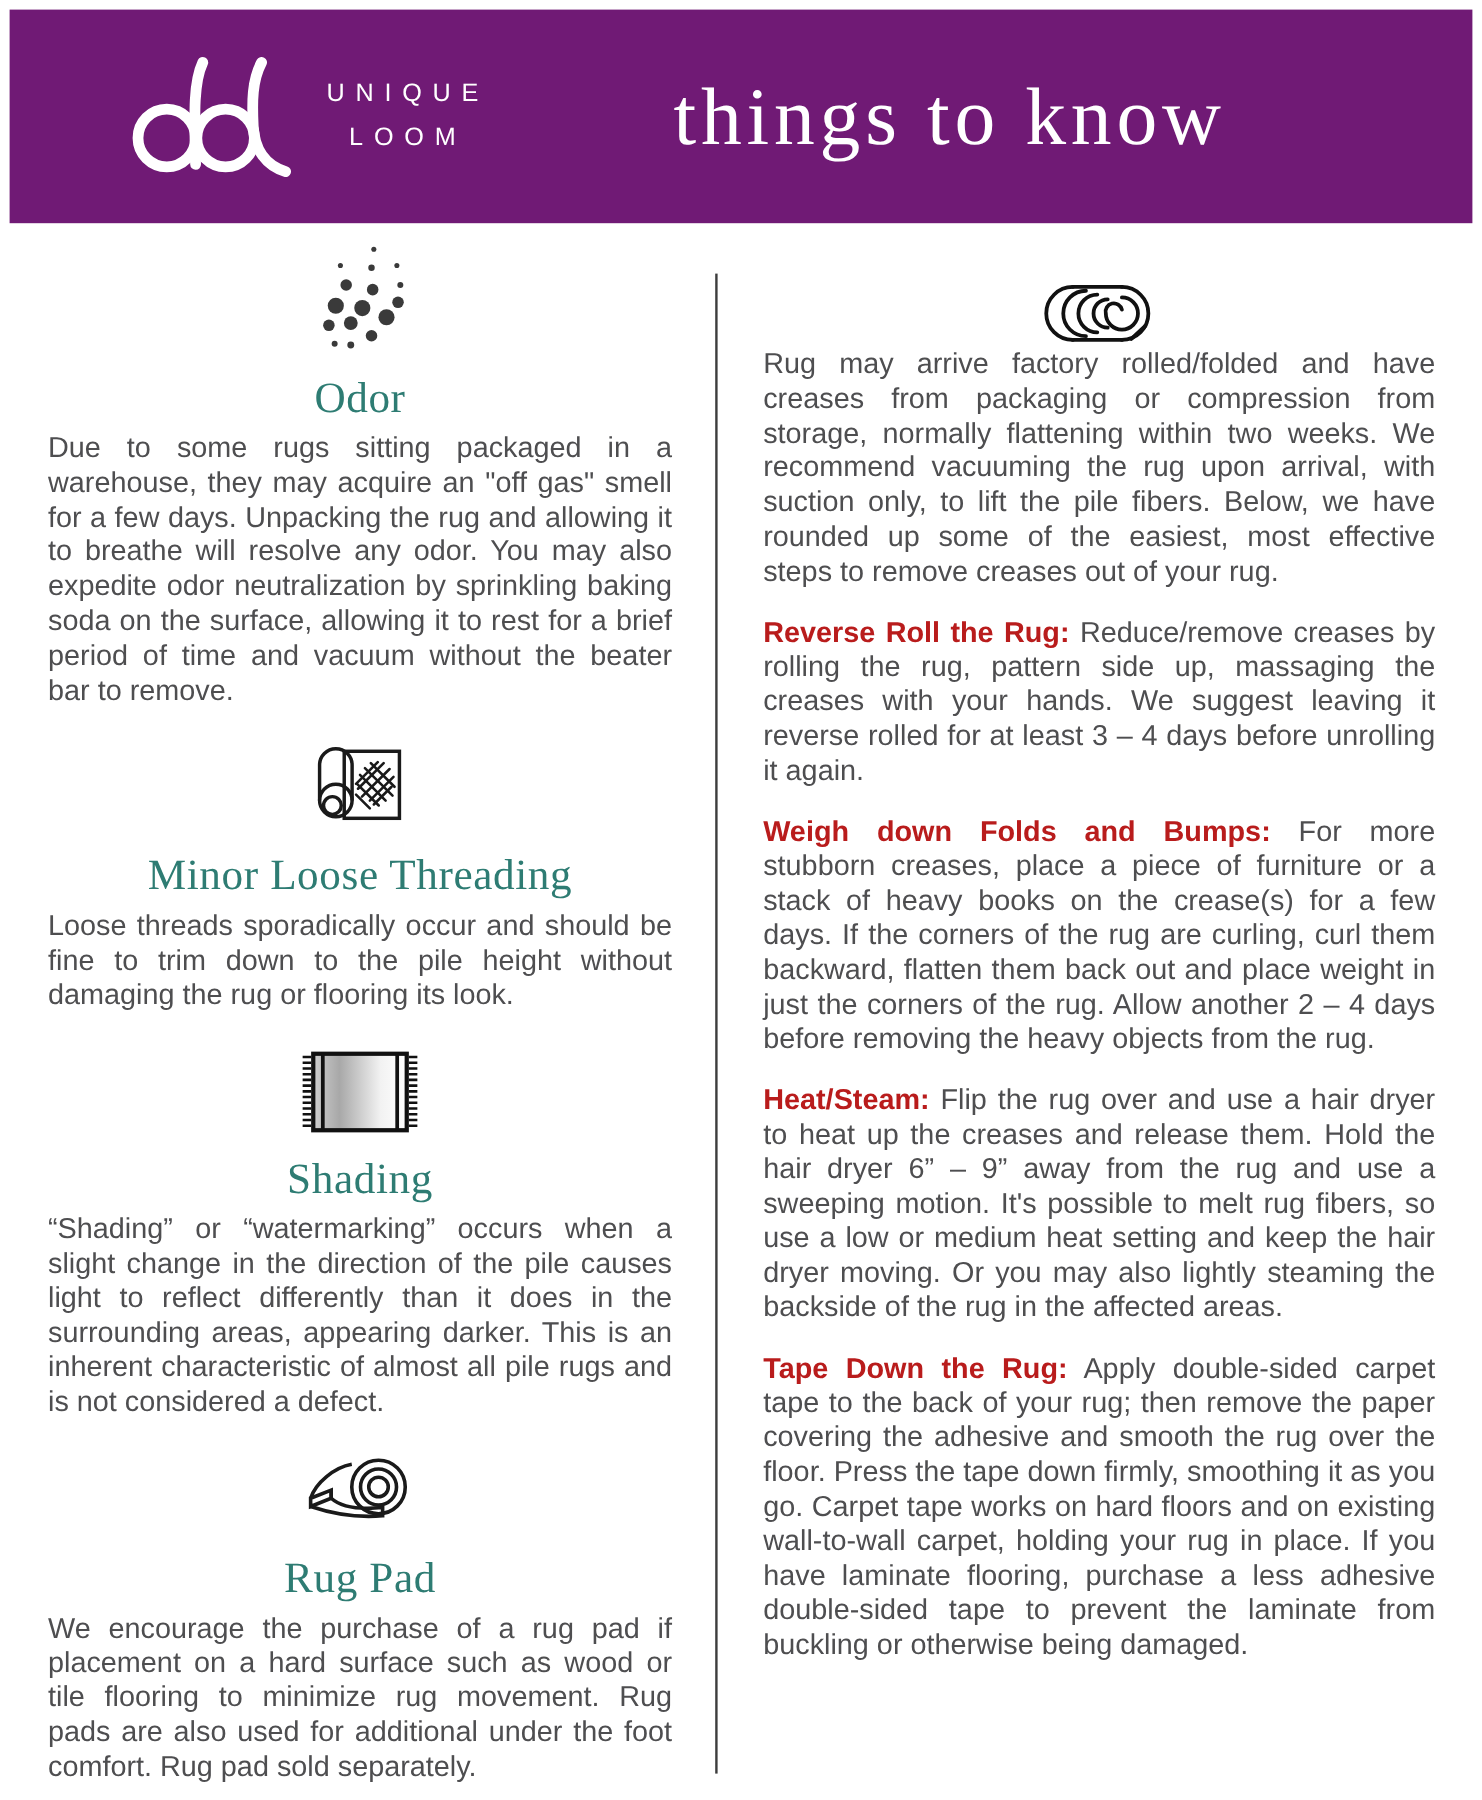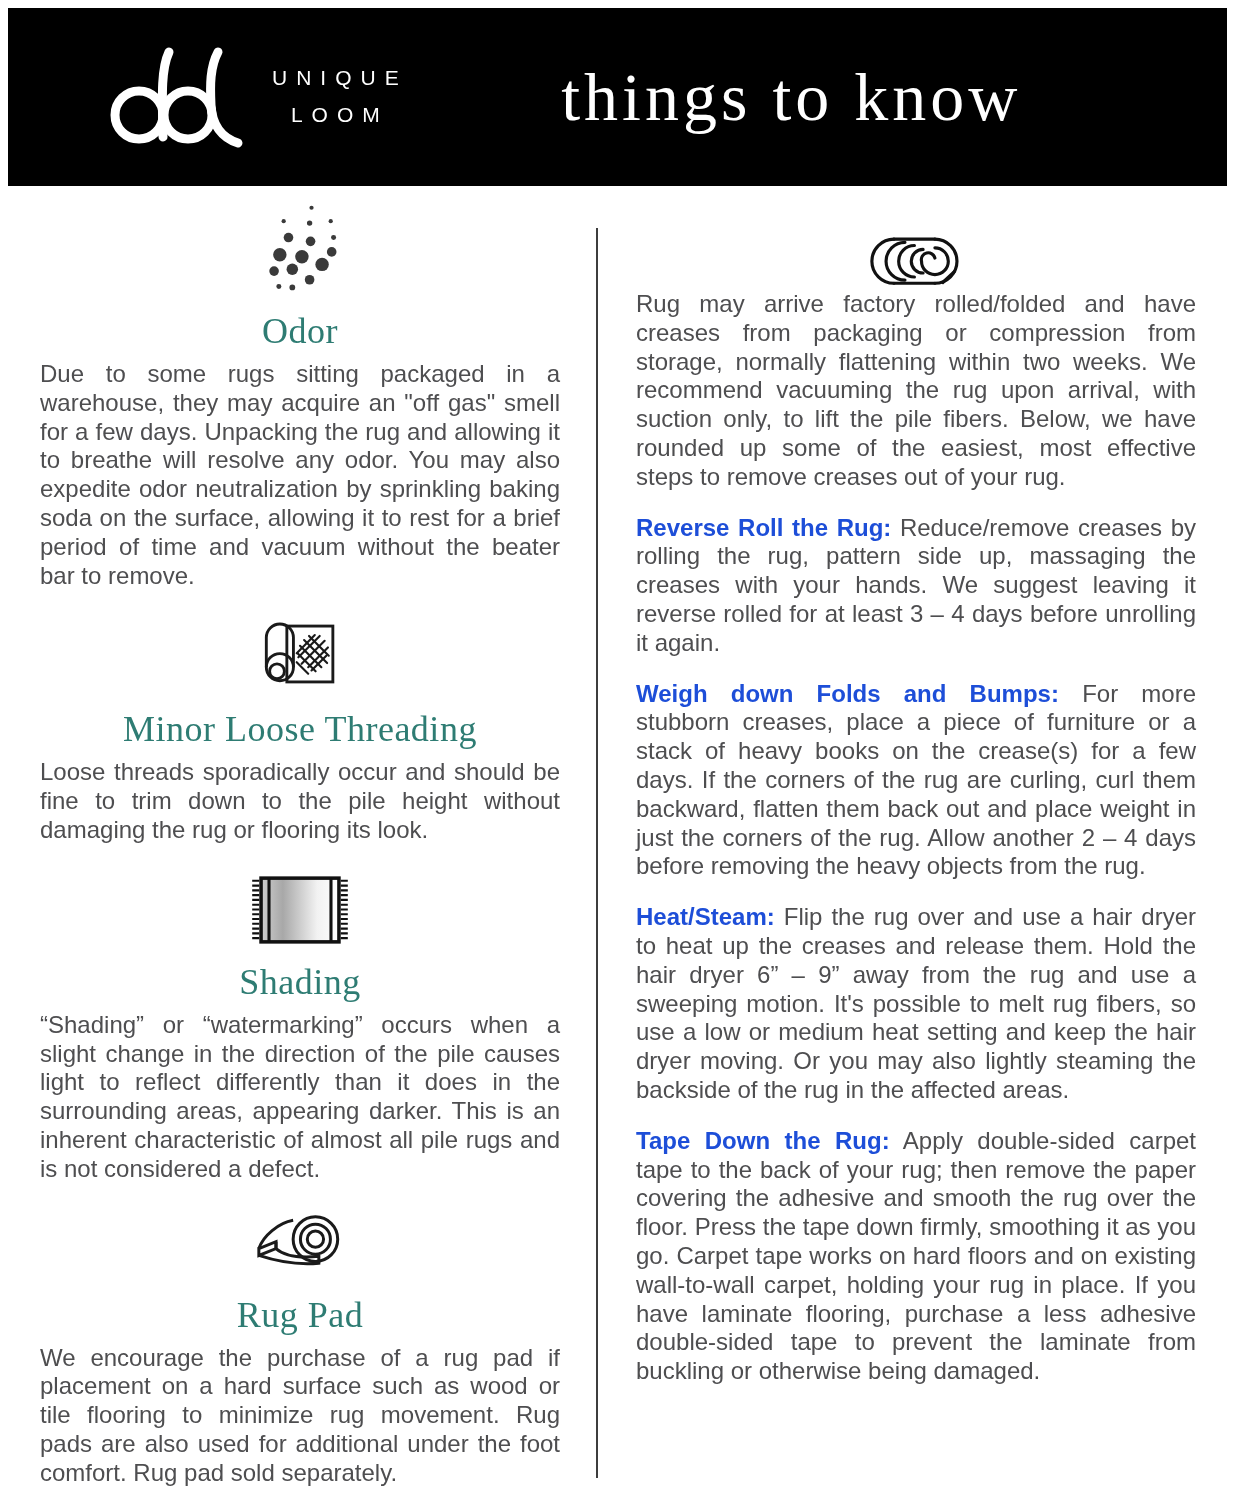--- a/index.html
+++ b/index.html
@@ -1,19 +1,19 @@
 <!DOCTYPE html>
 <html><head>
 <meta charset="utf-8">
 <style>
   html,body{margin:0;padding:0;background:#ffffff;}
   .page{position:relative;width:1235px;height:1500px;background:#ffffff;overflow:hidden;
         font-family:"Liberation Sans", sans-serif;}
   
-  .band{position:absolute;top:8px;left:8px;right:8px;height:178px;background:#000000;
+  .band{position:absolute;top:8px;left:8px;right:8px;height:178px;background:#701a75;
         display:flex;align-items:center;}
   .logo{display:flex;align-items:center;gap:20px;margin-left:92px;}
   .logo svg{width:152px;height:104px;display:block;}
   .logo-text{display:flex;flex-direction:column;align-items:center;color:#ffffff;
              font-size:21px;letter-spacing:9px;line-height:1.75;font-weight:400;}
   .band-title{flex:1;text-align:center;color:#ffffff;margin:0;padding-right:52px;
               font-family:"Liberation Serif", serif;font-weight:400;font-size:68px;
               letter-spacing:4px;}
   
   .main{position:absolute;top:186px;left:0;right:0;bottom:0;}
@@ -26,21 +26,21 @@
   .iw1{margin-top:14px;height:98px;}
   .iw2{margin-top:20px;height:86px;}
   .iw3{margin-top:24px;height:74px;}
   .iw4{margin-top:26px;height:78px;}
   .iw-r{margin-top:48px;height:56px;}
   .sec-title{font-family:"Liberation Serif", serif;font-weight:400;color:#2E7C73;
              font-size:36px;margin:12px 0 8px 0;letter-spacing:0.5px;text-align:center;}
   .body{font-size:24px;line-height:1.2;color:#4E4E50;text-align:justify;margin:0;
         -webkit-hyphens:none;hyphens:none;}
   .tip{margin-top:22px;}
-  .lead{color:#1d4ed8;font-weight:700;}
+  .lead{color:#b91c1c;font-weight:700;}
   svg .ic{stroke:#1a1a1a;fill:none;stroke-width:3.5;}
 </style>
 </head>
 <body>
 
 <div class="page">
 
   <header class="band">
     <div class="logo">
       <svg viewBox="0 0 140 104" fill="none" stroke="#ffffff" stroke-width="9" stroke-linecap="round">

